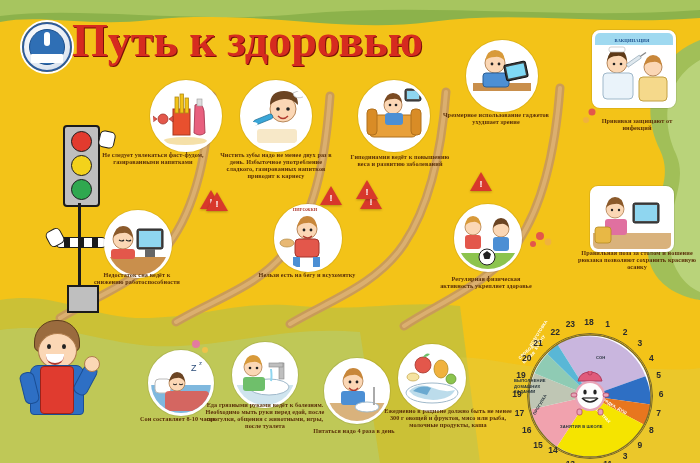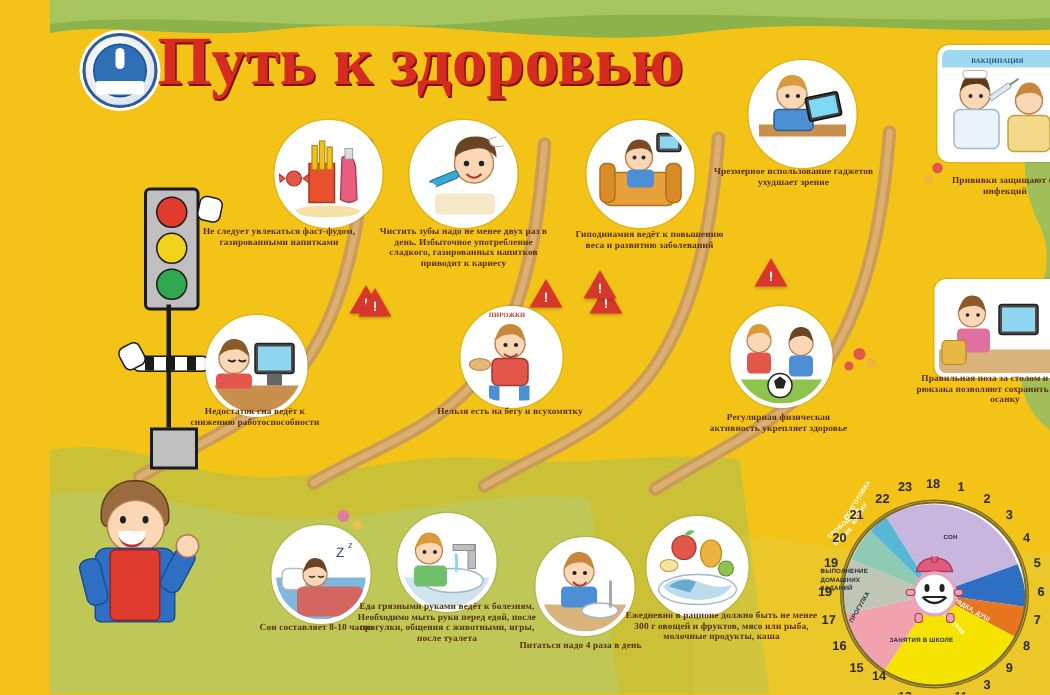--- a/index.html
+++ b/index.html
@@ -6,21 +6,20 @@
   body{
     width:700px;height:463px;overflow:hidden;
     font-family:"Liberation Sans", sans-serif;
     background:#F5C21B;
     position:relative;
   }
   #poster{
     position:absolute;inset:0;
     background:#F3C318;
     overflow:hidden;
-    margin-left:33px;
   }
   .greenfield{position:absolute;pointer-events:none;}
 
   
   #title{
     position:absolute;left:72px;top:14px;
     font-family:"Liberation Serif", serif;
     font-weight:bold;
     font-size:46px;
     color:#D62B1F;

